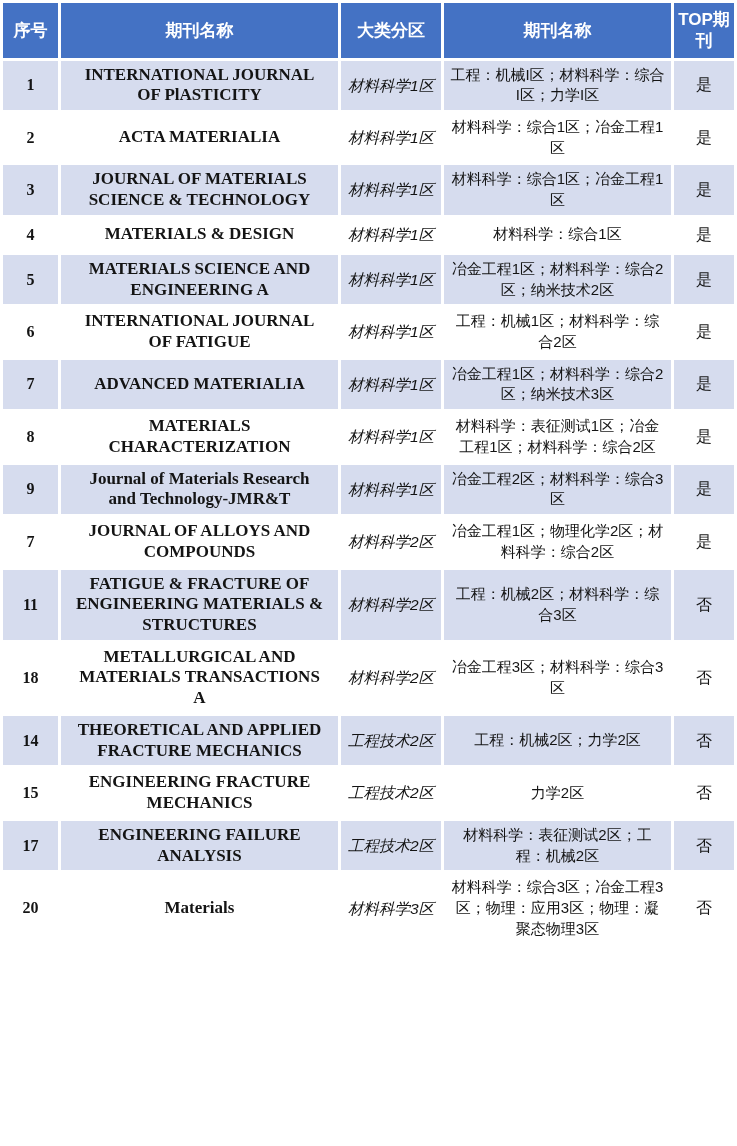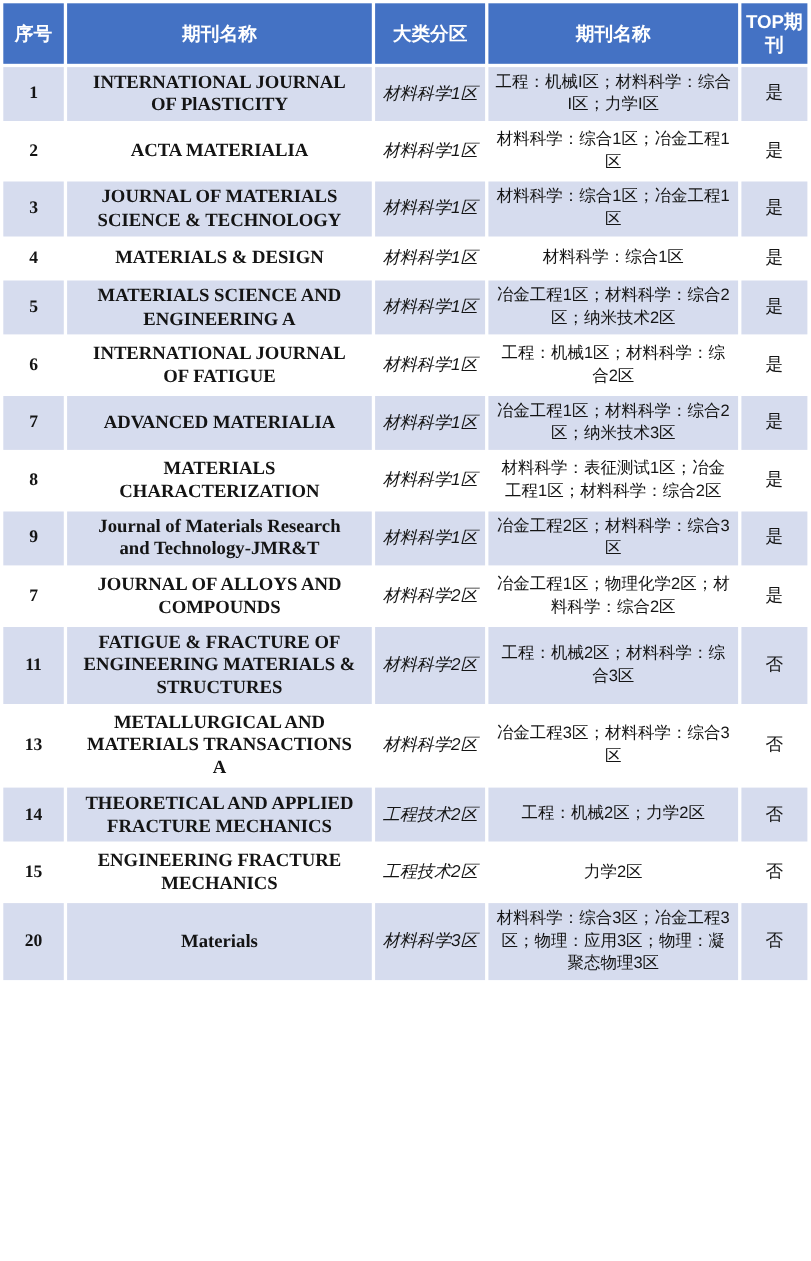--- a/index.html
+++ b/index.html
@@ -146,41 +146,48 @@
         <td class="cell-top">是</td>
       </tr>
       <tr>
         <td class="cell-no">11</td>
         <td class="cell-name">FATIGUE &amp; FRACTURE OF ENGINEERING MATERIALS &amp; STRUCTURES</td>
         <td class="cell-major">材料科学2区</td>
         <td class="cell-minor">工程：机械2区；材料科学：综合3区</td>
         <td class="cell-top">否</td>
       </tr>
       <tr>
-        <td class="cell-no">13</td>
+        <td class="cell-no">18</td>
         <td class="cell-name">METALLURGICAL AND MATERIALS TRANSACTIONS A</td>
         <td class="cell-major">材料科学2区</td>
         <td class="cell-minor">冶金工程3区；材料科学：综合3区</td>
         <td class="cell-top">否</td>
       </tr>
       <tr>
         <td class="cell-no">14</td>
         <td class="cell-name">THEORETICAL AND APPLIED FRACTURE MECHANICS</td>
         <td class="cell-major">工程技术2区</td>
         <td class="cell-minor">工程：机械2区；力学2区</td>
         <td class="cell-top">否</td>
       </tr>
       <tr>
         <td class="cell-no">15</td>
         <td class="cell-name">ENGINEERING FRACTURE MECHANICS</td>
         <td class="cell-major">工程技术2区</td>
         <td class="cell-minor">力学2区</td>
         <td class="cell-top">否</td>
       </tr>
       <tr>
+        <td class="cell-no">17</td>
+        <td class="cell-name">ENGINEERING FAILURE ANALYSIS</td>
+        <td class="cell-major">工程技术2区</td>
+        <td class="cell-minor">材料科学：表征测试2区；工程：机械2区</td>
+        <td class="cell-top">否</td>
+      </tr>
+      <tr>
         <td class="cell-no">20</td>
         <td class="cell-name">Materials</td>
         <td class="cell-major">材料科学3区</td>
         <td class="cell-minor">材料科学：综合3区；冶金工程3区；物理：应用3区；物理：凝聚态物理3区</td>
         <td class="cell-top">否</td>
       </tr>
     </tbody>
 </table>
 
 </body></html>

